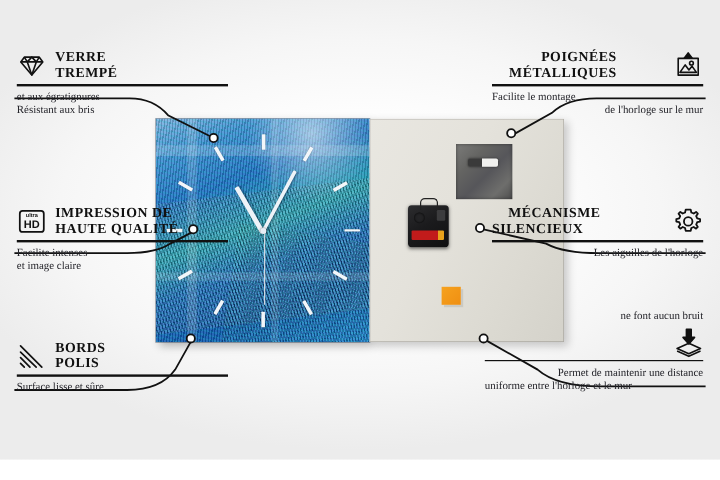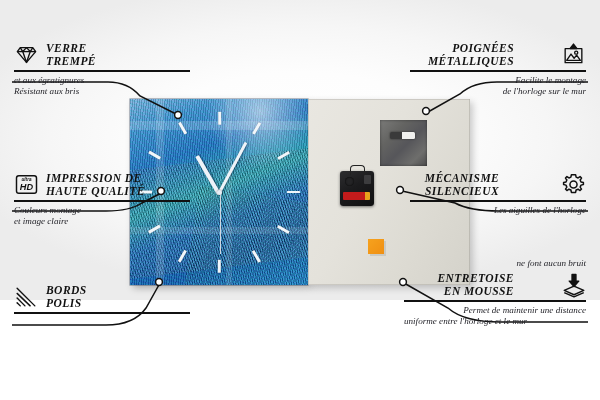--- a/index.html
+++ b/index.html
@@ -2,24 +2,23 @@
 <html><head>
 <meta charset="utf-8">
 <style>
   html,body{margin:0;padding:0;}
   body{
     width:600px;height:400px;overflow:hidden;
     font-family:"Liberation Serif", serif;
     background:#ffffff;
   }
   #stage{
-    position:relative;width:600px;height:300px;
+    position:relative;width:600px;height:383px;
     background:
       radial-gradient(ellipse 58% 52% at 50% 46%, #ffffff 0%, #fdfdfd 42%, #f6f6f6 72%, #ececec 100%);
-    font-style: italic;
   }
   
   .product{position:absolute;left:130px;top:99px;width:340px;height:186px;}
   .clock-front{
     position:absolute;left:0;top:0;width:178px;height:186px;
     background:
       repeating-linear-gradient(96deg, rgba(0,0,0,.16) 0 1px, rgba(255,255,255,.10) 1px 2.3px),
       repeating-linear-gradient(12deg, rgba(0,180,190,.22) 0 1.4px, rgba(0,0,0,0) 1.4px 3.4px),
       linear-gradient(160deg,#7fb4e2 0%,#3f8fd4 14%,#1f6fc4 30%,#2aa3b5 48%,#1667bd 62%,#0f57ae 78%,#1b79cf 100%);
     box-shadow:0 0 0 .6px rgba(10,30,60,.45), 3px 3px 7px rgba(0,0,0,.28);
@@ -198,92 +197,89 @@
         </svg>
         <span style="position:absolute;left:0;top:4.5px;width:25px;text-align:center;font-size:4.6px;font-weight:bold;color:#111;font-family:'Liberation Sans',sans-serif;">ultra</span>
         <span style="position:absolute;left:0;top:10px;width:25px;text-align:center;font-size:9.2px;font-weight:bold;color:#111;font-family:'Liberation Sans',sans-serif;">HD</span>
       </span>
       <div>
         <div class="co-title">IMPRESSION DE</div>
         <div class="co-title">HAUTE QUALITÉ</div>
       </div>
     </div>
     <div class="co-rule"></div>
-    <div class="co-sub">Couleurs montage</div>
+    <div class="co-sub">Facilite intenses</div>
     <div class="co-sub">et image claire</div>
   </div>
 
   <div class="callout" style="left:14px;top:284px;">
     <div class="co-head">
       <span class="ico">
         <svg viewBox="0 0 24 24" width="25" height="25" fill="none" stroke="#111" stroke-width="1.35" stroke-linecap="round">
           <path d="M3,4 L20,21"></path>
             <path d="M3,9 L15.5,21"></path>
             <path d="M3,13.5 L10.5,21"></path>
             <path d="M3,18 L6,21"></path>
         </svg>
       </span>
       <div>
         <div class="co-title">BORDS</div>
         <div class="co-title">POLIS</div>
       </div>
     </div>
     <div class="co-rule"></div>
+    <div class="co-sub">Surface lisse et sûre</div>
   </div>
 
   <div class="callout" style="left:410px;top:42px;">
     <div class="co-head right">
       <span class="ico">
         <svg viewBox="0 0 24 24" width="25" height="25" fill="none" stroke="#111" stroke-width="1.3" stroke-linejoin="round">
           <path d="M12,2 L8.8,6.2 H15.2 Z" fill="#111"></path>
           <rect x="4" y="6.4" width="16" height="13.4"></rect>
           <path d="M5.4,17.6 L9.6,11.6 L12.6,15.6 L15,12.6 L18.6,17.6 Z"></path>
           <circle cx="14.6" cy="10.2" r="1.5"></circle>
         </svg>
       </span>
       <div style="flex:1;">
         <div class="co-title" style="text-align:right;">POIGNÉES</div>
         <div class="co-title" style="text-align:right;">MÉTALLIQUES</div>
       </div>
     </div>
     <div class="co-rule"></div>
-    <div class="co-sub" style="text-align:right;">Facilite le montage</div>
+    <div class="co-sub" style="text-align:left;">Facilite le montage</div>
     <div class="co-sub" style="text-align:right;">de l'horloge sur le mur</div>
   </div>
 
   <div class="callout" style="left:410px;top:172px;">
     <div class="co-head right">
       <span class="ico">
         <svg viewBox="0 0 24 24" width="25" height="25" fill="none" stroke="#111" stroke-width="1.45" stroke-linejoin="round">
           <path d="M12,2.6 l2.0,0 l.5,2.3 l1.9,.8 l1.9,-1.3 l1.4,1.4 l-1.3,1.9 l.8,1.9 l2.3,.5 l0,2.0 l-2.3,.5 l-.8,1.9 l1.3,1.9 l-1.4,1.4 l-1.9,-1.3 l-1.9,.8 l-.5,2.3 l-2.0,0 l-2.0,0 l-.5,-2.3 l-1.9,-.8 l-1.9,1.3 l-1.4,-1.4 l1.3,-1.9 l-.8,-1.9 l-2.3,-.5 l0,-2.0 l2.3,-.5 l.8,-1.9 l-1.3,-1.9 l1.4,-1.4 l1.9,1.3 l1.9,-.8 l.5,-2.3 Z"></path>
           <circle cx="12" cy="12" r="3.4"></circle>
         </svg>
       </span>
       <div style="flex:1;">
         <div class="co-title" style="text-align:center;">MÉCANISME</div>
-        <div class="co-title" style="text-align:center;">SILENCIEUX</div>
+        <div class="co-title" style="text-align:left;">SILENCIEUX</div>
       </div>
     </div>
     <div class="co-rule"></div>
     <div class="co-sub" style="text-align:right;">Les aiguilles de l'horloge</div>
     <div class="co-sub" style="text-align:right;margin-top:42px;">ne font aucun bruit</div>
   </div>
 
   <div class="callout" style="left:404px;top:272px;width:182px;">
     <div class="co-head right">
       <span class="ico">
         <svg viewBox="0 0 24 24" width="26" height="26" fill="none" stroke="#111" stroke-width="1.3" stroke-linejoin="round">
           <path d="M10.2,2.2 h3.6 v6.2 h2.6 L12,13.4 L7.6,8.4 h2.6 Z" fill="#111"></path>
           <path d="M12,13.0 L21,17.0 L12,21.0 L3,17.0 Z"></path>
           <path d="M3,19.0 L12,23.0 L21,19.0"></path>
         </svg>
       </span>
-      <div style="flex:1;">
-        <div class="co-title" style="text-align:right;">ENTRETOISE</div>
-        <div class="co-title" style="text-align:right;">EN MOUSSE</div>
-      </div>
     </div>
     <div class="co-rule"></div>
     <div class="co-sub" style="text-align:right;">Permet de maintenir une distance</div>
     <div class="co-sub" style="">uniforme entre l'horloge et le mur</div>
   </div>
 
 </div>
 
 </body></html>

